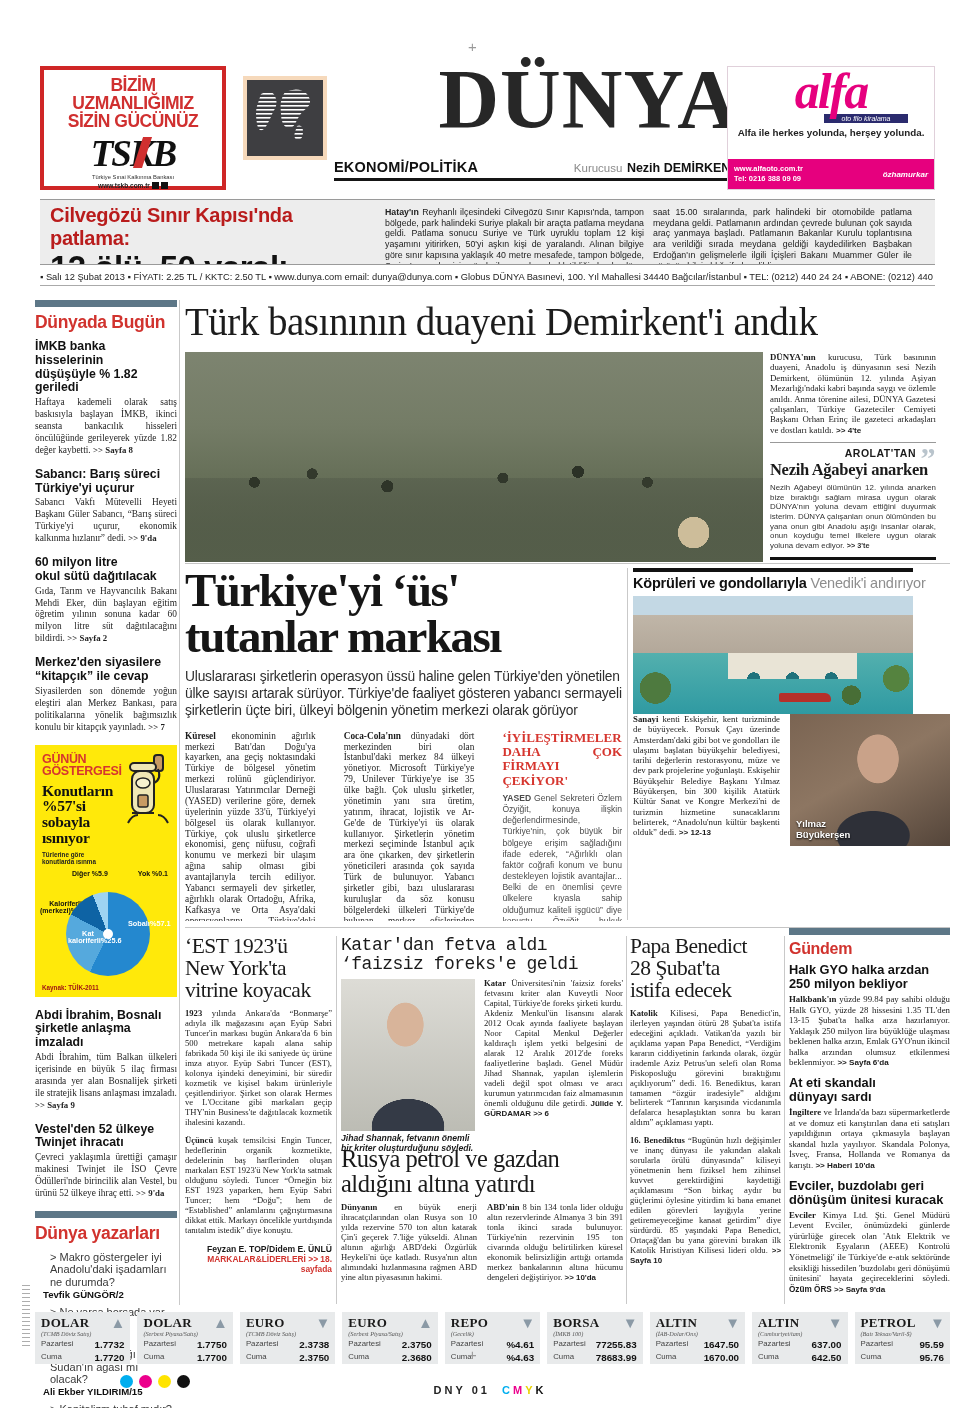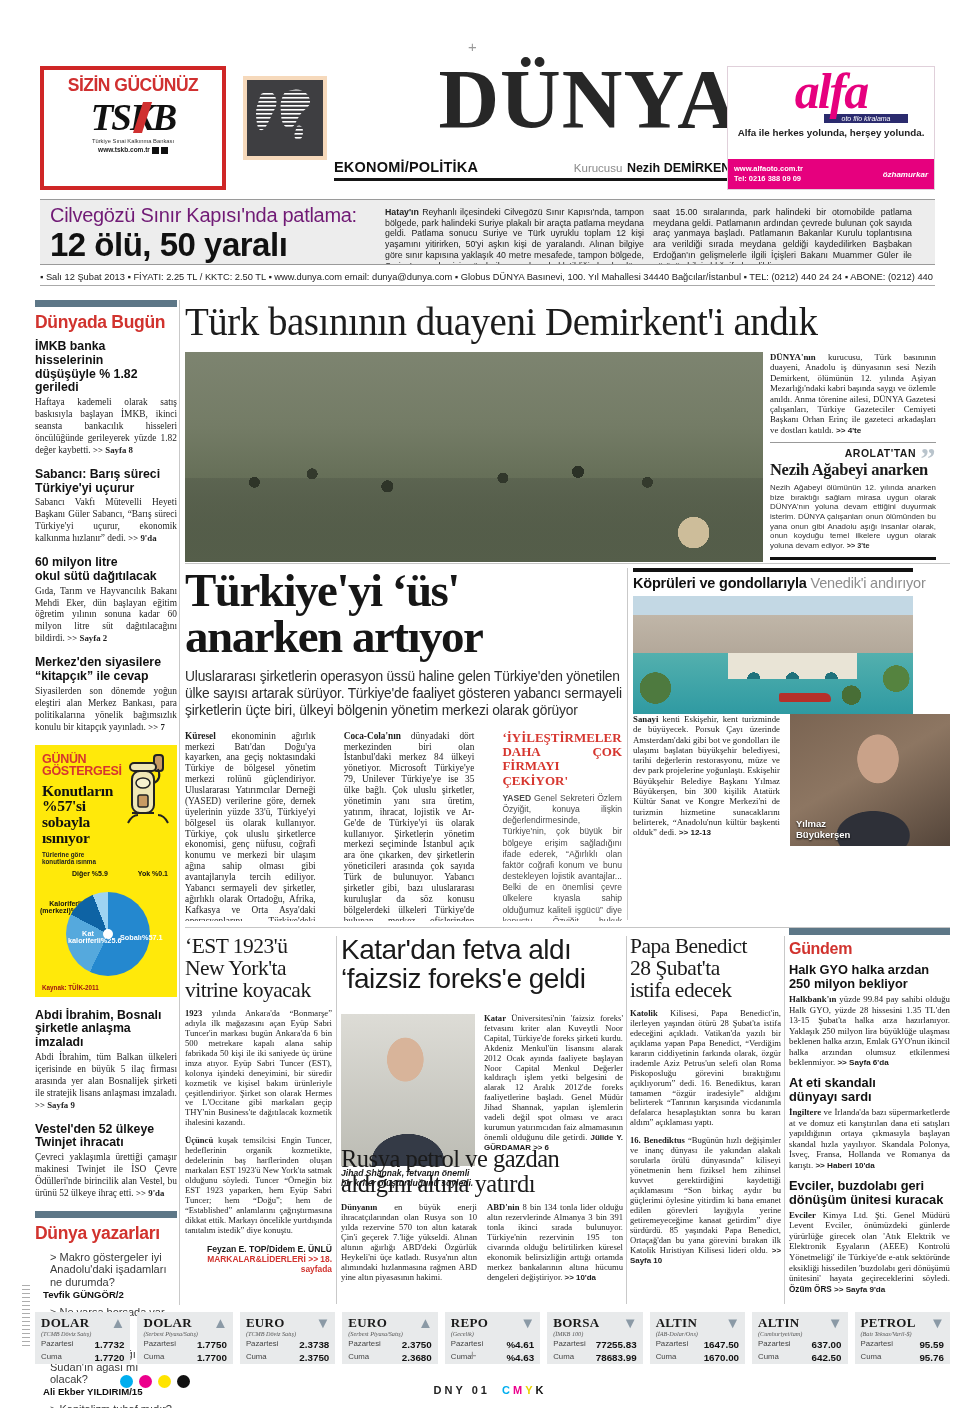--- a/index.html
+++ b/index.html
@@ -34,21 +34,21 @@
   .alfa-logo { text-align:center; font-family:"Liberation Serif",serif; font-style:italic; font-weight:bold; font-size:50px; line-height:.9; color:#e6007e; margin-top:2px; letter-spacing:-2px; }
   .alfa-tag { width:84px; margin:0 26px 0 auto; background:#2b2b6e; color:#fff; font-size:7px; font-style:italic; text-align:center; padding:1px 0; }
   .alfa-slogan { text-align:center; font-size:9.8px; font-weight:bold; color:#222; margin-top:4px; }
   .alfa-strip { position:absolute; left:0; bottom:0; width:100%; height:30px; background:#e6007e; color:#fff; display:flex; justify-content:space-between; align-items:center; padding:0 6px; }
   .alfa-url { font-size:7.5px; font-weight:bold; line-height:1.3; }
   .alfa-brand { font-size:8px; font-style:italic; font-weight:bold; }
 
   
   .breaking { left:40px; top:199px; width:895px; height:66px; background:#ededed; border-top:1px solid #9a9a9a; border-bottom:1px solid #9a9a9a; display:flex; overflow:hidden; }
   .bk-left { width:345px; padding:4px 10px 0; }
-  .bk-kicker { font-size:20px; font-weight:400; color:#701a75; letter-spacing:-.3px; }
+  .bk-kicker { font-size:20px; font-weight:700; color:#b91c1c; letter-spacing:-.3px; }
   .bk-head { font-size:33px; font-weight:bold; color:#111; letter-spacing:-.5px; line-height:1; margin-top:1px; }
   .bk-col { width:268px; padding:7px 9px 0 0; font-size:8.8px; line-height:1.22; color:#222; }
 
   .dateline { left:40px; top:269px; width:895px; font-size:9.3px; color:#222; padding:3px 0; border-bottom:1px solid #aaa; white-space:nowrap; overflow:hidden; }
 
   
   .sidebar { left:35px; top:300px; width:142px; }
   .steelbar { height:7px; background:#5d7787; margin-bottom:5px; }
   .red-h { color:#d1332e; font-weight:bold; font-size:17.5px; letter-spacing:-.3px; margin-bottom:7px; }
   .sb-item { margin-bottom:11px; }
@@ -131,21 +131,21 @@
 
   
   .r3-head { font-family:"Liberation Serif",serif; font-size:21.5px; line-height:1.02; letter-spacing:-.5px; color:#1b1b1b; margin-bottom:7px; }
   .dense { font-family:"Liberation Serif",serif; font-size:8.6px; line-height:1.16; text-align:justify; color:#1d1d1d; }
   .est { left:185px; top:936px; width:147px; height:368px; overflow:hidden; }
   .est p { margin-bottom:8px; }
   .est-by { text-align:right; font-size:8.6px; font-weight:bold; }
   .est-ref { text-align:right; font-size:8.4px; font-weight:bold; color:#d1332e; }
 
   .katar { left:341px; top:936px; width:282px; }
-  .katar-head { font-family:Liberation Sans, sans-serif; font-size:28px; line-height:1.03; letter-spacing:-.5px; margin-bottom:20px; }
+  .katar-head { font-family:Liberation Mono, monospace; font-size:18px; line-height:1.03; letter-spacing:-.5px; margin-bottom:6px; }
   .katar-row { display:flex; gap:9px; }
   .katar-photo { width:134px; height:152px;
     background: radial-gradient(ellipse 30px 36px at 48% 30%, #d8b49a 0 60%, transparent 62%),
                 radial-gradient(ellipse 58px 44px at 50% 97%, #343a46 0 62%, transparent 63%),
                 linear-gradient(180deg,#dddcd6,#bcbcb4); }
   .katar-cap { font-size:8.6px; font-weight:bold; line-height:1.15; margin-top:3px;font-style:italic; }
   .katar-body { width:139px; height:208px; overflow:hidden; }
 
   .rusya { left:341px; top:1146px; width:282px; }
   .rusya-head { font-family:"Liberation Serif",serif; font-size:24.5px; line-height:1.03; letter-spacing:-.5px; margin-bottom:7px; }
@@ -179,20 +179,21 @@
     background: repeating-linear-gradient(180deg,#8a8a8a 0 1.5px,transparent 1.5px 4px); opacity:.7; }
 </style>
 </head>
 <body>
 
 <div id="page">
 
   <div class="abs reg" style="left:468px;top:38px;">+</div>
 
   <div class="abs ad-tskb">
+    <div class="tskb-line">BİZİM UZMANLIĞIMIZ</div>
     <div class="tskb-line">SİZİN GÜCÜNÜZ</div>
     <div class="tskb-logo"><span class="tskb-slash"></span><span>TSKB</span></div>
     <div class="tskb-sub">Türkiye Sınai Kalkınma Bankası</div>
     <div class="tskb-url"><span>www.tskb.com.tr</span><span class="tskb-sq"></span><span class="tskb-sq"></span></div>
   </div>
 
   <div class="abs mast-logo">
     <div class="mast-logo-in">
       <svg width="76" height="76" viewBox="0 0 76 76">
         <defs>
@@ -281,21 +282,21 @@
       <div class="gos-sub pre">Türlerine göre
 konutlarda ısınma</div>
       <div class="pie-wrap">
         <div class="plbl" style="top:0;left:30px;text-align:center;"><span class="pre">Diğer</span> <span>%5.9</span></div>
         <div class="plbl" style="top:0;right:2px;text-align:center;"><span class="pre">Yok</span> <span>%0.1</span></div>
         <div class="plbl pre" style="top:30px;left:-2px;width:42px;text-align:right;"><span class="pre">Kaloriferli
 (merkezi)</span><span>%11.4</span></div>
         <div class="pie" style="background: conic-gradient(rgb(36, 136, 207) 0deg, rgb(36, 136, 207) 205.56deg, rgb(85, 169, 221) 205.56deg, rgb(85, 169, 221) 297.72deg, rgb(14, 99, 164) 297.72deg, rgb(14, 99, 164) 338.76deg, rgb(158, 211, 242) 338.76deg, rgb(158, 211, 242) 360deg, rgb(255, 255, 255) 360deg, rgb(255, 255, 255) 360.36deg);">
           <div class="plbl-in pre" style="left:2px;top:38px;width:40px;"><span class="pre">Kat
 kaloriferli</span><span>%25.6</span></div>
-          <div class="plbl-in pre" style="right:2px;top:42px;width:28px;"><span class="pre">Sobalı</span><span>%57.1</span></div>
+          <div class="plbl-in pre" style="right:2px;top:28px;width:20px;"><span class="pre">Sobalı</span><span>%57.1</span></div>
           <div class="pie-dot"></div>
         </div>
       </div>
       <div class="gos-src">Kaynak: TÜİK-2011</div>
     </div>
 
     <div class="sb-item">
       <div class="sb-title pre">Abdi İbrahim, Bosnalı
 şirketle anlaşma imzaladı</div>
       <div class="sb-body just"><span>Abdi İbrahim, tüm Balkan ülkeleri içerisinde en büyük 5 ilaç firması arasında yer alan Bosnalijek şirketi ile stratejik lisans anlaşması imzaladı.</span><br><span class="sb-ref">&gt;&gt; Sayfa 9</span></div>
@@ -339,21 +340,21 @@
       <div class="q-kick">AROLAT'TAN</div>
       <div class="q-title">Nezih Ağabeyi anarken</div>
       <div class="q-body"><span>Nezih Ağabeyi ölümünün 12. yılında anarken bize bıraktığı sağlam mirasa uygun olarak DÜNYA'nın yoluna devam ettiğini duyurmak isterim. DÜNYA çalışanları onun ölümünden bu yana onun gibi Anadolu aşığı insanlar olarak, onun koyduğu temel ilkelere uygun olarak yoluna devam ediyor.</span> <span class="ref">&gt;&gt; 3'te</span></div>
     </div>
   </div>
 
   <div class="abs hrule" style="left:185px;top:563px;width:765px;"></div>
 
   <div class="abs us">
     <div class="us-head pre">Türkiye'yi ‘üs'
-anarken artıyor</div>
+tutanlar markası</div>
     <div class="us-deck">Uluslararası şirketlerin operasyon üssü haline gelen Türkiye'den yönetilen ülke sayısı artarak sürüyor. Türkiye'de faaliyet gösteren yabancı sermayeli şirketlerin üçte biri, ülkeyi bölgenin yönetim merkezi olarak görüyor</div>
     <div class="us-cols">
       <div class="us-col"><b class="lead">Küresel</b><span> ekonominin ağırlık merkezi Batı'dan Doğu'ya kayarken, ana geçiş noktasındaki Türkiye de bölgesel yönetim merkezi rolünü güçlendiriyor. Uluslararası Yatırımcılar Derneği (YASED) verilerine göre, dernek üyelerinin yüzde 33'ü, Türkiye'yi bölgesel üs olarak kullanıyor. Türkiye, çok uluslu şirketlerce ekonomisi, genç nüfusu, coğrafi konumu ve merkezi bir ulaşım ağına sahip olması gibi avantajlarıyla tercih ediliyor. Yabancı sermayeli dev şirketler, ağırlıklı olarak Ortadoğu, Afrika, Kafkasya ve Orta Asya'daki operasyonlarını Türkiye'deki merkezlerinden yürütüyor.</span></div>
       <div class="us-col"><span><b class="lead">Coca-Cola'nın</b><span> dünyadaki dört merkezinden biri olan İstanbul'daki merkez 84 ülkeyi yönetiyor. Microsoft Türkiye'ye 79, Unilever Türkiye'ye ise 35 ülke bağlı. Çok uluslu şirketler, yönetimin yanı sıra üretim, yatırım, ihracat, lojistik ve Ar-Ge'de de Türkiye'yi üs olarak kullanıyor. Şirketlerin yönetim merkezi seçiminde İstanbul açık ara öne çıkarken, dev şirketlerin yöneticileri arasında çok sayıda Türk de bulunuyor. Yabancı şirketler gibi, bazı uluslararası kuruluşlar da söz konusu bölgelerdeki ülkeleri Türkiye'de bulunan merkez ofislerinden yönetiyor.</span></span> <span class="ref">Yıldız TAŞDELEN ERLİ &gt;&gt; 17'de</span></div>
       <div class="us-col" style="width:130px;">
         <div class="us-box-t">‘İYİLEŞTİRMELER DAHA ÇOK FİRMAYI ÇEKİYOR'</div>
         <div class="us-box-b"><b class="lead">YASED</b><span> Genel Sekreteri Özlem Özyiğit, konuya ilişkin değerlendirmesinde, Türkiye'nin, çok büyük bir bölgeye erişim sağladığını ifade ederek, “Ağırlıklı olan faktör coğrafi konum ve bunu destekleyen lojistik avantajlar... Belki de en önemlisi çevre ülkelere kıyasla sahip olduğumuz kaliteli işgücü” diye konuştu. Özyiğit, hukuk güvenliği, kayıt dışı ile mücadele ve fikri mülkiyet konularındaki iyileştirmelerin, uluslararası firmaların yönetimlerini Türkiye'ye kaydırma kararında güçlü etkenler olduğunu vurguladı.</span></div>
       </div>
     </div>
   </div>

